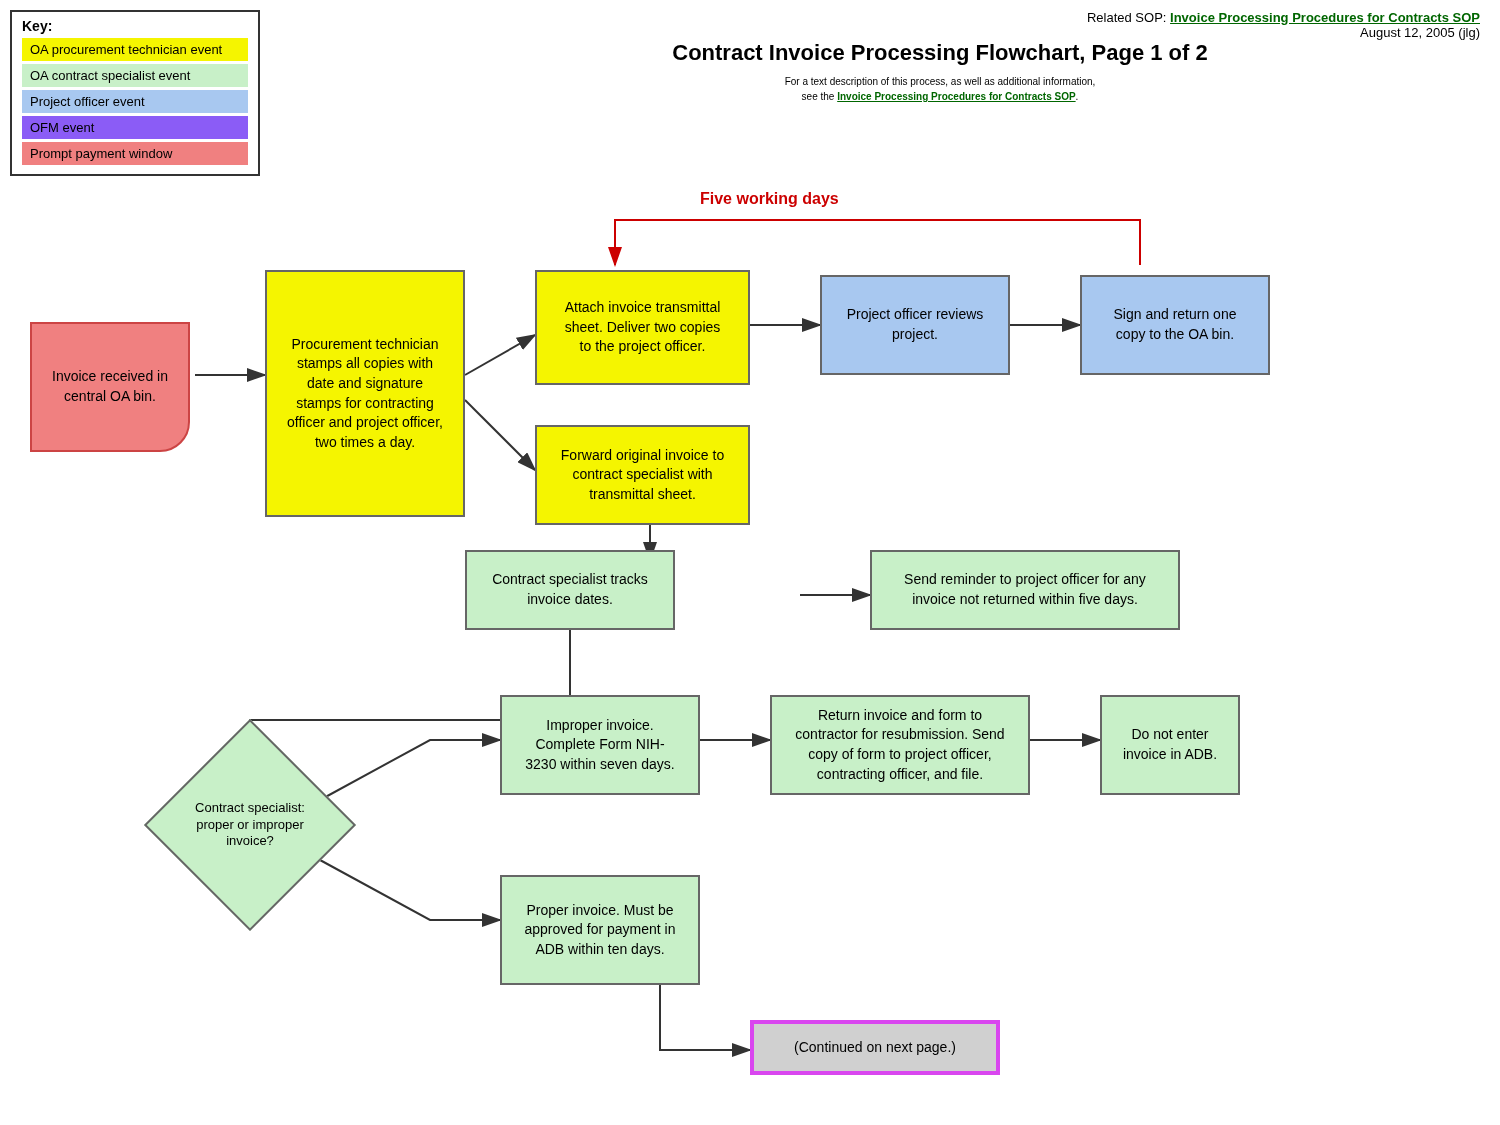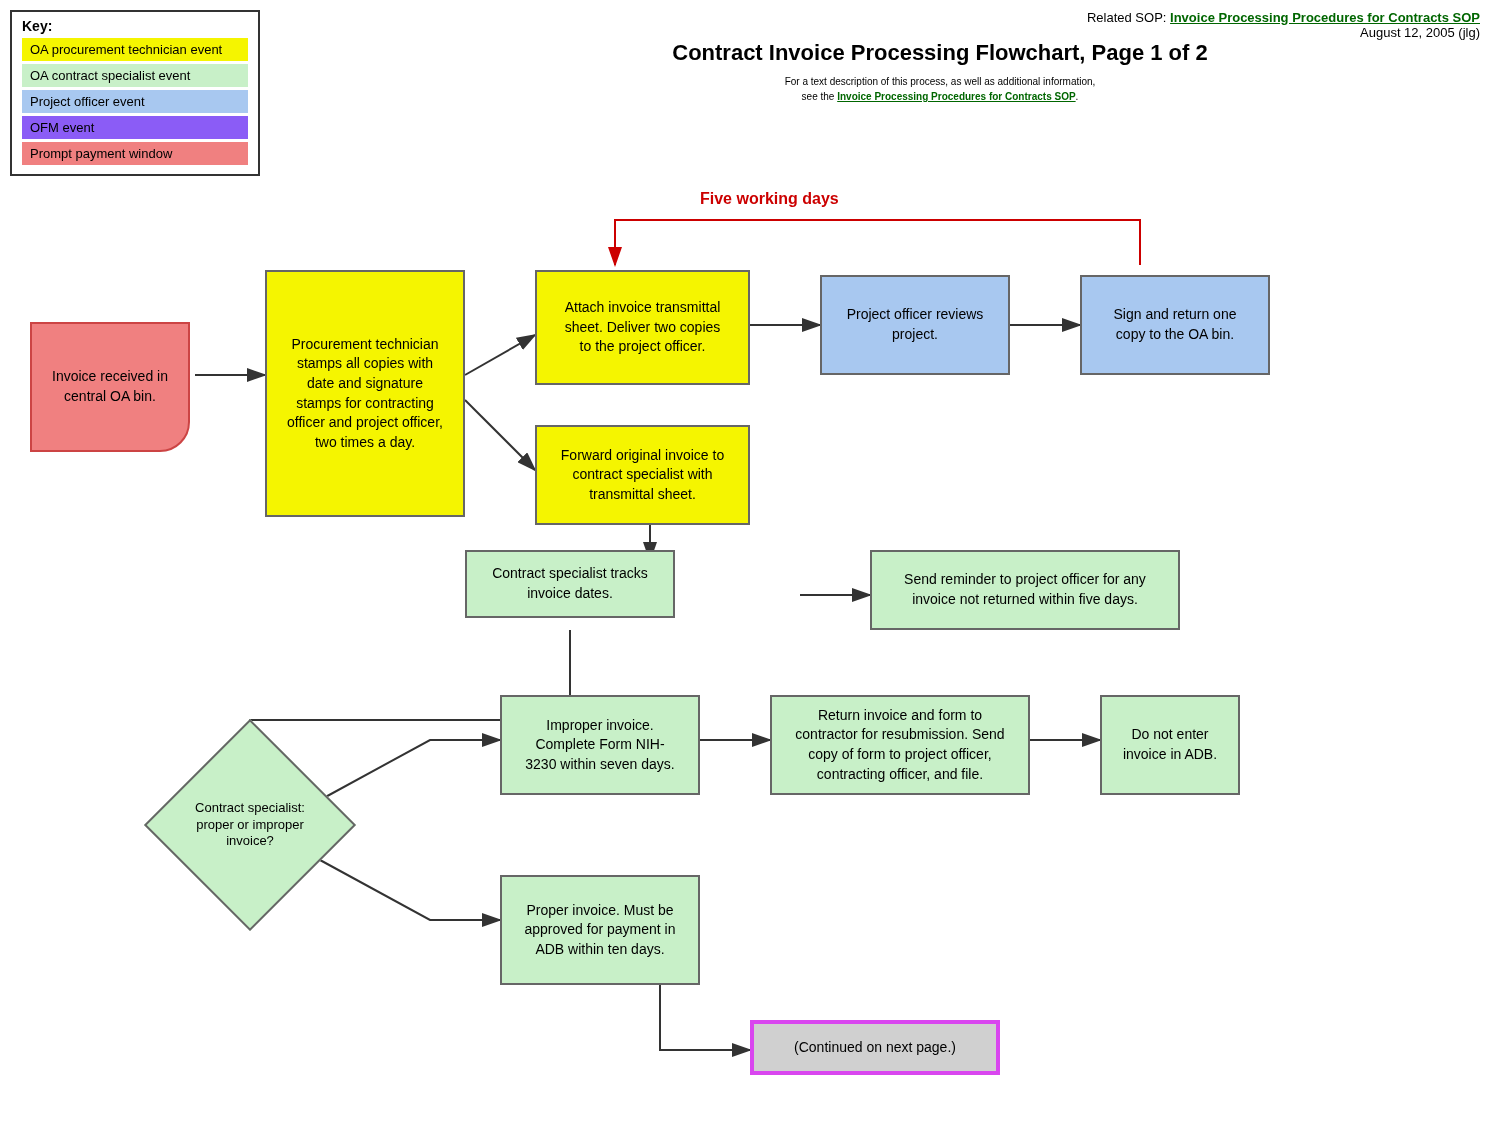--- a/index.html
+++ b/index.html
@@ -263,21 +263,21 @@
   </div>
 
   <div class="box box-blue" style="left:820px; top:115px; width:190px; height:100px;">
     <span>Project officer reviews project.</span>
   </div>
 
   <div class="box box-blue" style="left:1080px; top:115px; width:190px; height:100px;">
     <span>Sign and return one copy to the OA bin.</span>
   </div>
 
-  <div class="box box-green" style="left:465px; top:390px; width:210px; height:68px;align-items:center;">
+  <div class="box box-green" style="left:465px; top:390px; width:210px; height:80px;align-items:center;">
     <span>Contract specialist tracks invoice dates.</span>
   </div>
 
   <div class="box box-green" style="left:870px; top:390px; width:310px; height:80px;">
     <span>Send reminder to project officer for any invoice not returned within five days.</span>
   </div>
 
   <div class="diamond-container" style="position:absolute; left:160px; top:575px; width:180px; height:180px;">
     <div class="diamond"></div>
     <div class="diamond-text">Contract specialist: proper or improper invoice?</div>

